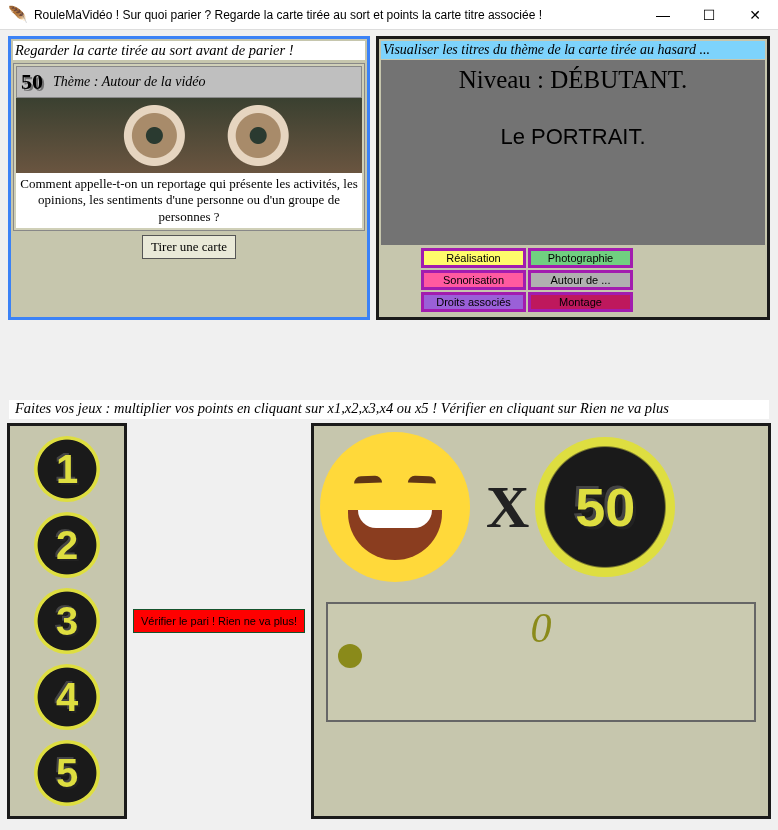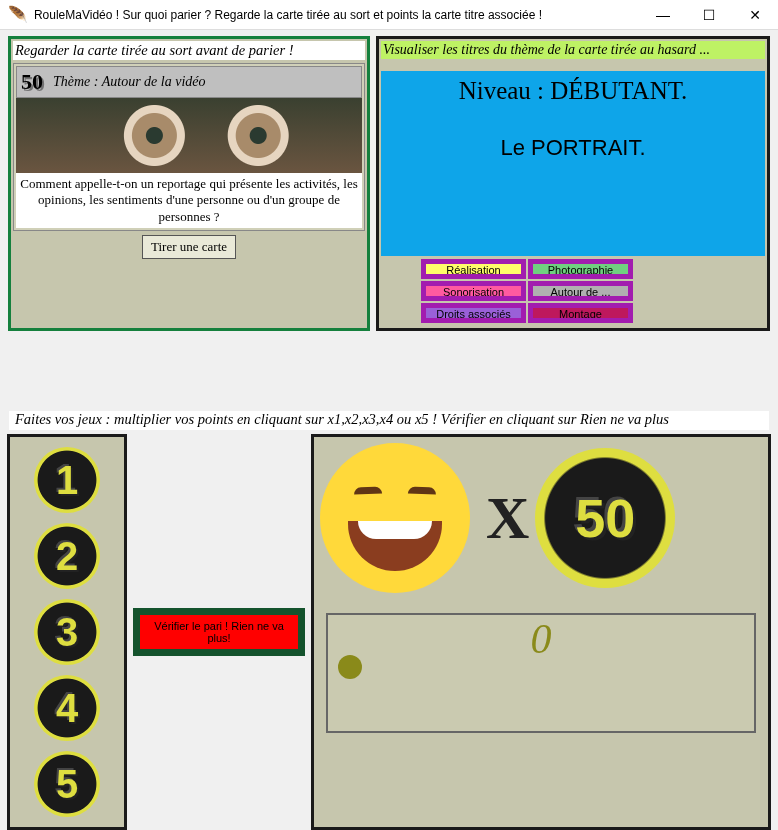--- a/index.html
+++ b/index.html
@@ -3,45 +3,45 @@
 <meta charset="utf-8">
 <style>
 * { box-sizing: border-box; margin: 0; padding: 0; }
 body { font-family: "Segoe UI", Tahoma, sans-serif; background: #f0f0f0; width: 778px; height: 830px; overflow: hidden; }
 .titlebar { height: 30px; background: #fff; display: flex; align-items: center; padding: 0 0 0 8px; border-bottom: 1px solid #ddd; }
 .titlebar .feather { color: #2a7cbf; font-size: 16px; margin-right: 6px; }
 .titlebar .title { font-size: 12px; flex: 1; }
 .titlebar .winbtns { display: flex; height: 100%; }
 .titlebar .winbtns div { width: 46px; display: flex; align-items: center; justify-content: center; font-size: 14px; }
 .topzone { display: flex; gap: 6px; padding: 6px 8px 0 8px; }
-.card-panel { width: 362px; border: 3px solid #15803d; background: #c6c6ad; padding: 2px; }
+.card-panel { width: 362px; border: 3px solid #3b82f6; background: #c6c6ad; padding: 2px; }
 .card-panel .header { background: #fff; font-size: 14.5px; padding: 1px 2px; font-style: italic; font-family: Georgia, serif; margin-bottom: 3px; }
 .card-inner { border: 1px solid #888; background: #d0d0b8; padding: 2px; }
 .card-titlebar { background: #bfbfbf; border: 1px solid #888; padding: 2px 4px; display: flex; align-items: center; }
 .card-titlebar .num { font-family: "Comic Sans MS", cursive; font-weight: bold; font-size: 22px; text-shadow: 2px 2px 0 rgba(0,0,0,.4); color: #000; margin-right: 10px; }
 .card-titlebar .theme { font-family: Georgia, serif; font-style: italic; font-size: 14px; }
 .card-img { width: 100%; height: 75px; background: radial-gradient(circle at 40% 50%, #2a3a30 8px, #a88b6a 9px 22px, #e6d5c0 23px 30px, transparent 31px), radial-gradient(circle at 70% 50%, #2a3a30 8px, #a88b6a 9px 22px, #e6d5c0 23px 30px, transparent 31px), linear-gradient(#3a4030, #6a5540); }
 .card-q { background: #fff; font-family: Georgia, serif; font-size: 13px; text-align: center; padding: 3px 4px; line-height: 1.25; }
 .card-btnrow { display: flex; justify-content: center; padding-top: 4px; }
 .card-btnrow button { font-family: Georgia, serif; font-size: 13px; background: #e9e9d8; border: 1px solid #555; padding: 3px 8px; cursor: pointer; }
 .right-panel { flex: 1; border: 3px solid #1a1a1a; background: #c6c6ad; padding: 2px; }
-.right-panel .header { background: #bef264; font-size: 14px; padding: 1px 2px; font-style: italic; font-family: Georgia, serif; margin-bottom: 12px; }
-.white-area { background: #0ea5e9; height: 185px; display: flex; flex-direction: column; align-items: center; }
+.right-panel .header { background: #7dd3fc; font-size: 14px; padding: 1px 2px; font-style: italic; font-family: Georgia, serif; margin-bottom: 1px; }
+.white-area { background: #737373; height: 185px; display: flex; flex-direction: column; align-items: center; }
 .level { font-family: Georgia, serif; font-size: 25px; padding-top: 6px; }
 .answer { font-family: Liberation Sans, sans-serif; font-size: 22px; margin-top: 30px; }
 .catbtns { display: flex; flex-wrap: wrap; padding: 3px 40px; gap: 2px; }
-.catbtns button { width: 105px; height: 20px; font-size: 11px; border: 5px solid #a21caf; cursor: pointer; font-family: Tahoma, sans-serif; overflow: hidden; white-space: nowrap; text-overflow: ellipsis; }
+.catbtns button { width: 105px; height: 20px; font-size: 11px; border: 3px solid #a21caf; cursor: pointer; font-family: Tahoma, sans-serif; overflow: hidden; white-space: nowrap; text-overflow: ellipsis; }
 .cb0{background:#fffc6a}.cb1{background:#70d080}.cb2{background:#ff5aa0}.cb3{background:#b0b0b0}.cb4{background:#9a60d8}.cb5{background:#be185d}
 .midgap { height: 80px; }
 .betrow { font-style: italic; font-family: Georgia, serif; font-size: 14.5px; padding: 0 6px 2px 6px; background:#fff; margin: 0 9px; }
 .betzone { margin:0 3px; padding: 4px; display: flex; gap: 6px; }
 .coincol { border: 3px solid #1a1a1a; background: #c6c6ad; width: 120px; padding: 10px 0; display: flex; flex-direction: column; align-items: center; gap: 10px; }
 .coin { width: 66px; height: 66px; border-radius: 50%; background: radial-gradient(circle, #1a1a1a 0 62%, #dede40 64% 75%, #8a8a1a 78% 100%); display: flex; align-items: center; justify-content: center; font-family: "Arial Black", sans-serif; font-size: 40px; font-weight: 900; color: #dede40; text-shadow: -2px -2px 0 #444, 2px 2px 0 #222; cursor: pointer; }
 .midcol { display: flex; flex-direction: column; justify-content: center; gap: 10px; width: 172px; }
-.verify { background: #ff0000; border: 7px solid #14532d; color:#000; font-size: 11px; font-family: Tahoma, sans-serif; padding: 5px 3px; cursor: pointer; }
+.verify { background: #ff0000; border: 1px solid #14532d; color:#000; font-size: 11px; font-family: Tahoma, sans-serif; padding: 5px 3px; cursor: pointer; }
 .resultpanel { border: 3px solid #1a1a1a; background: #c6c6ad; flex: 1; padding: 6px; display: flex; flex-direction: column; gap: 20px; }
 .resrow1 { display: flex; align-items: center; gap: 6px; }
 .emoji { width: 150px; height: 150px; background: #ffd93a; border-radius: 50%; position: relative; }
 .emoji::before, .emoji::after { content:""; position:absolute; width: 28px; height: 7px; background:#603515; border-radius: 10px 10px 0 0; top: 44px; }
 .emoji::before{ left: 34px; transform:rotate(-2deg);} .emoji::after{ right:34px; transform:rotate(2deg);}
 .emoji .mouth{ position:absolute; bottom:22px; left:28px; width:94px; height:50px; background:#8a3d1f; border-radius:0 0 60px 60px; overflow:hidden;}
 .emoji .mouth::before{content:"";position:absolute;top:0;left:10px;width:74px;height:18px;background:#fff;border-radius:0 0 20px 20px;}
 .x { font-family: "Comic Sans MS", cursive; font-size: 60px; font-weight:bold; color:#222; margin-left:10px; }
 .bigcoin { width: 140px; height: 140px; border-radius: 50%; background: radial-gradient(circle, #1a1a1a 0 60%, #dede40 62% 74%, #8a8a1a 78% 100%); display: flex; align-items: center; justify-content: center; font-family: "Arial Black", sans-serif; font-size: 54px; font-weight: 900; color: #dede40; text-shadow: -3px -3px 0 #444, 3px 3px 0 #222; }
 .slider { border: 2px solid #666; background: #cacab0; height: 120px; margin: 0 6px; position: relative; }

